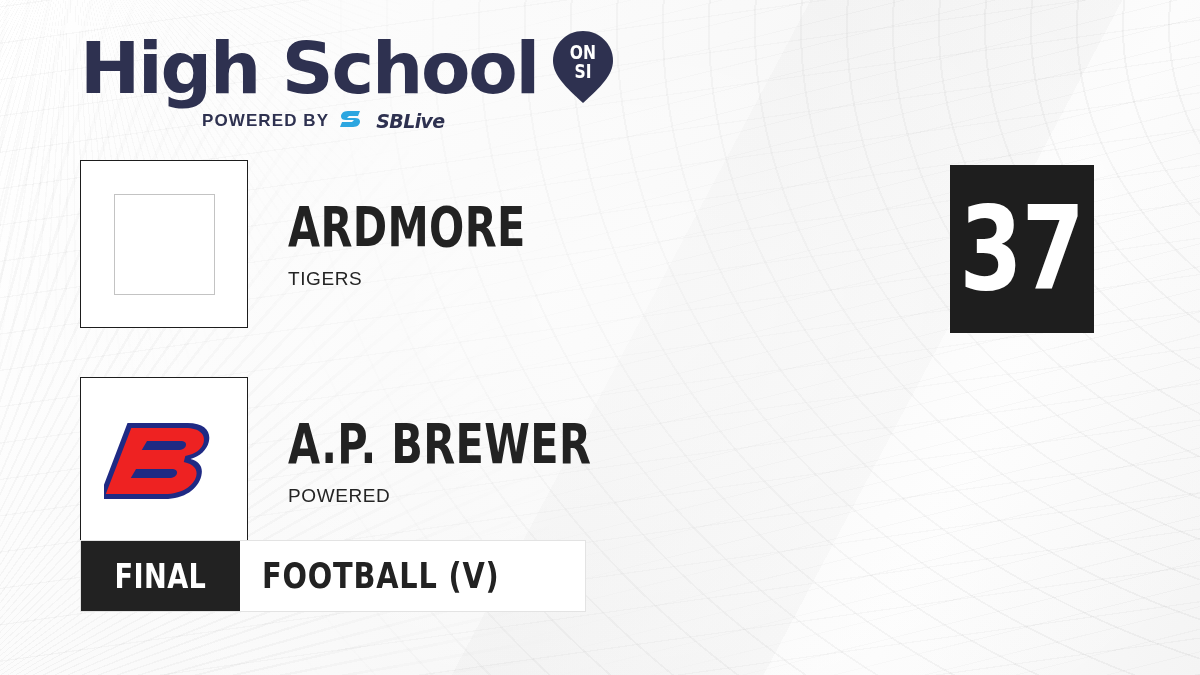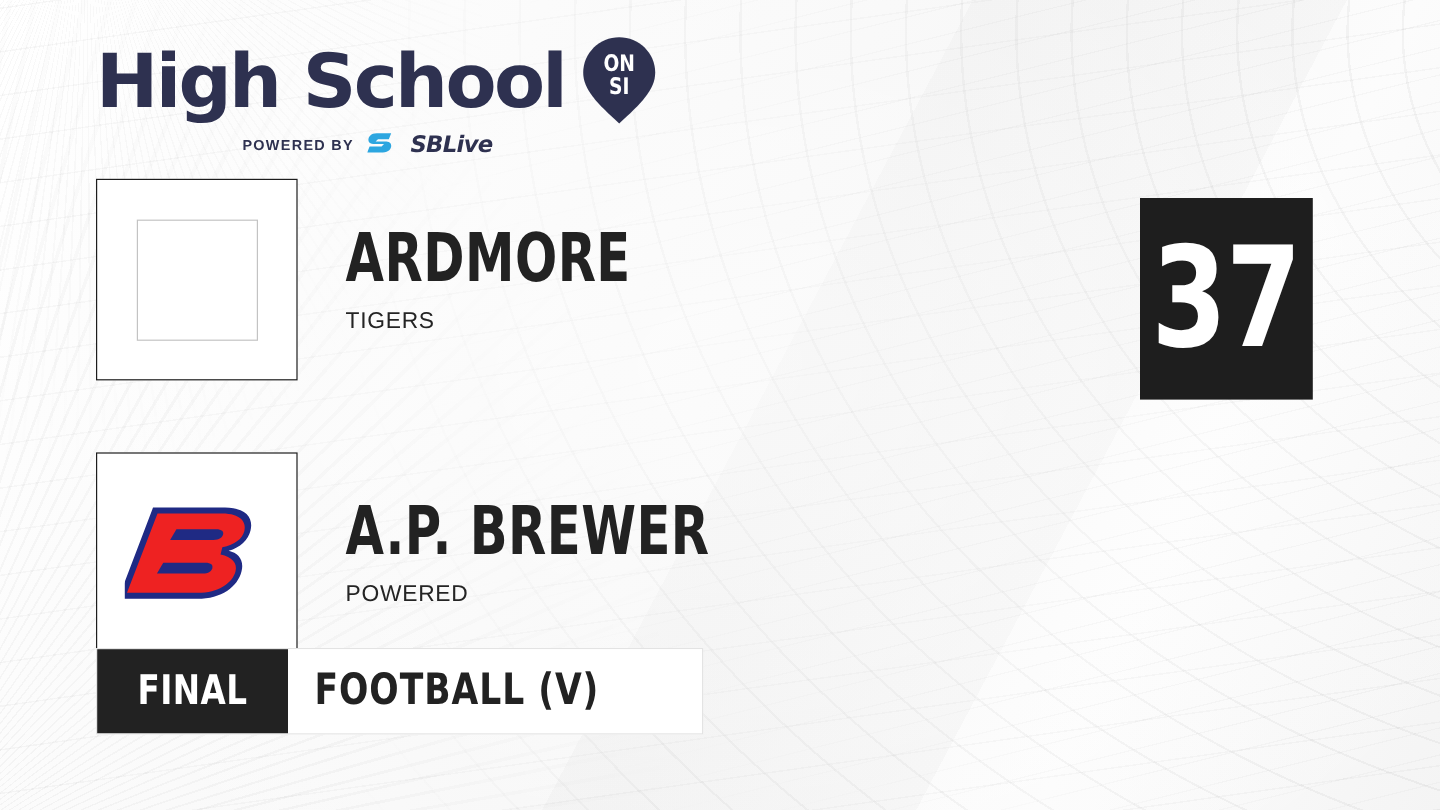--- a/index.html
+++ b/index.html
@@ -110,21 +110,21 @@
     height: 108px;
   }
   .brand-row {
     display: flex;
     align-items: center;
     height: 72px;
   }
   .brand-wordmark {
     font-family: "DejaVu Sans", sans-serif;
     font-weight: bold;
-    font-size: 62px;
+    font-size: 72px;
     line-height: 56px;
     letter-spacing: -2.2px;
     color: #2e3150;
     white-space: nowrap;
     text-align: right;
   }
   .pin-wrap {
     margin-left: 14px;
     margin-top: -2px;
     width: 62px;
@@ -134,21 +134,21 @@
   .brand-sub {
     display: flex;
     align-items: center;
     margin-top: 6px;
     margin-left: 122px;
     height: 22px;
   }
   .powered-by {
     font-family: "Liberation Sans", sans-serif;
     font-weight: bold;
-    font-size: 12px;
+    font-size: 17px;
     letter-spacing: 1.1px;
     color: #2e3150;
     white-space: nowrap;
   }
   .sblive {
     display: flex;
     align-items: center;
     margin-left: 11px;
   }
   .sblive-mark { flex: 0 0 auto; }
@@ -165,21 +165,21 @@
 
   
   .team-row {
     position: absolute;
     left: 80px;
     width: 1040px;
     height: 168px;
     display: flex;
     align-items: center;
   }
-  #team-row-0 { top: 149px; }
+  #team-row-0 { top: 160px; }
   #team-row-1 { top: 377px; }
 
   .logo-card {
     width: 168px;
     height: 168px;
     box-sizing: border-box;
     background: #ffffff;
     border: 1px solid #1d1d1d;
     display: flex;
     align-items: center;

